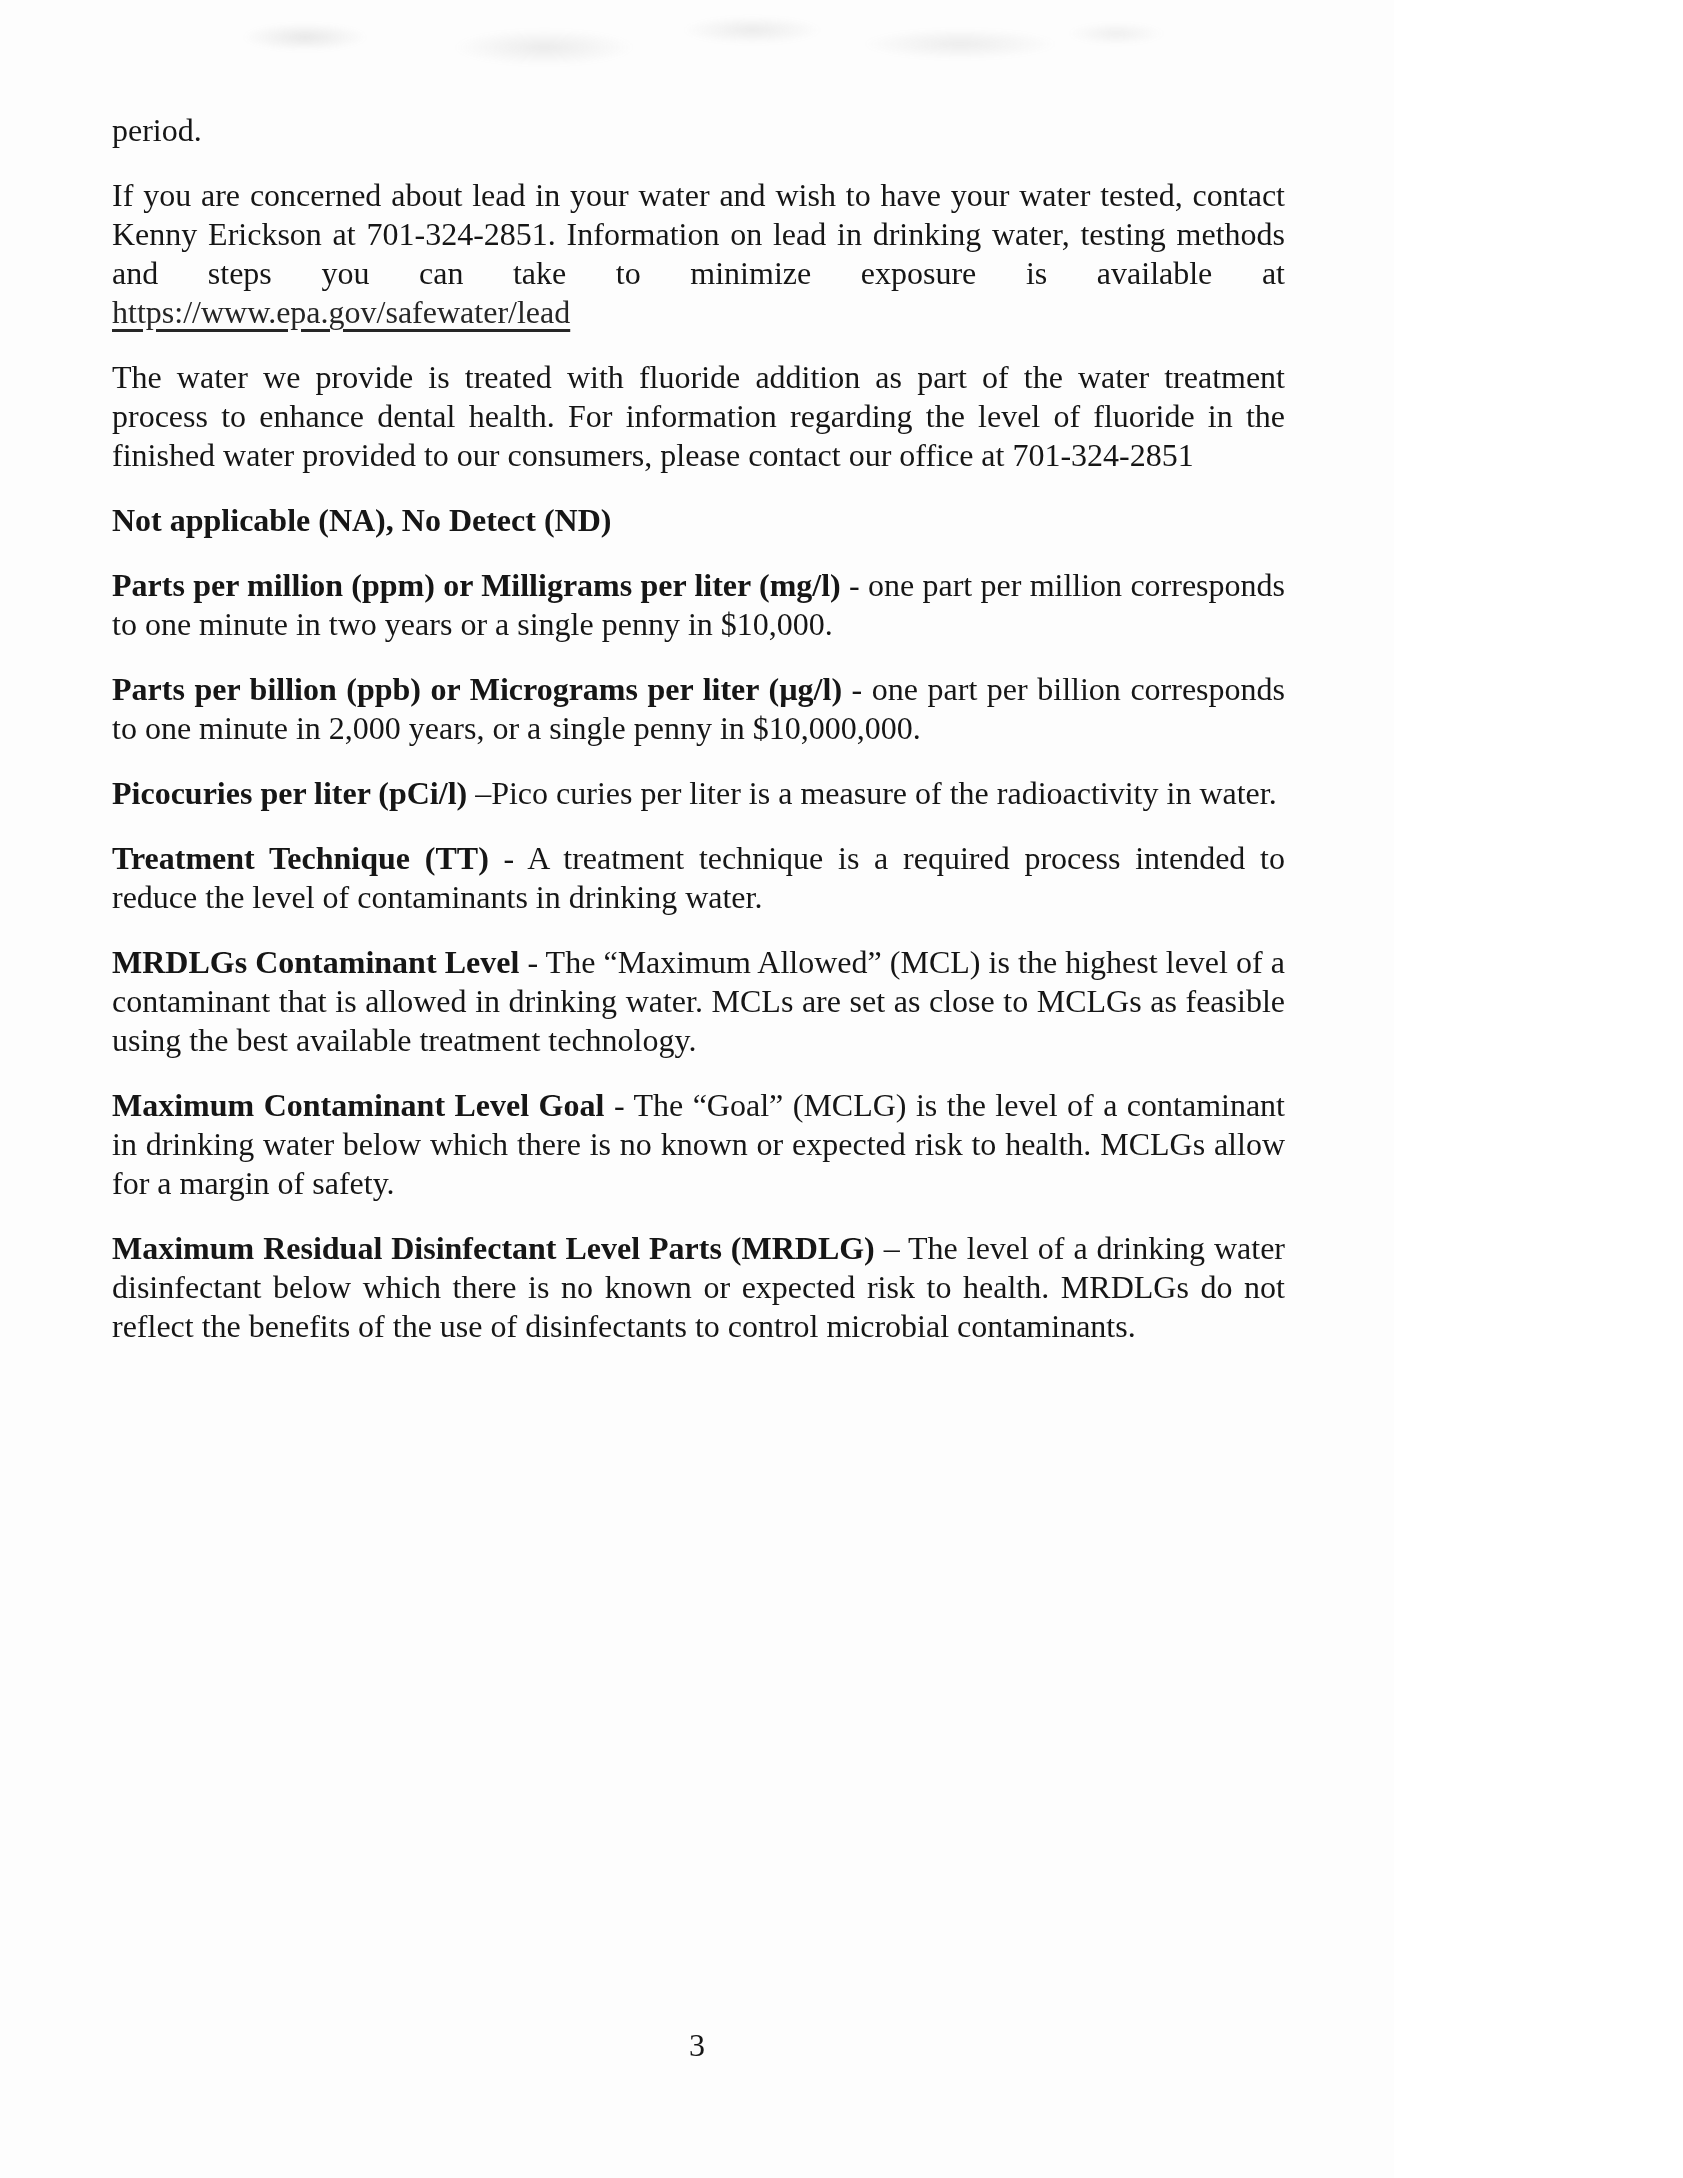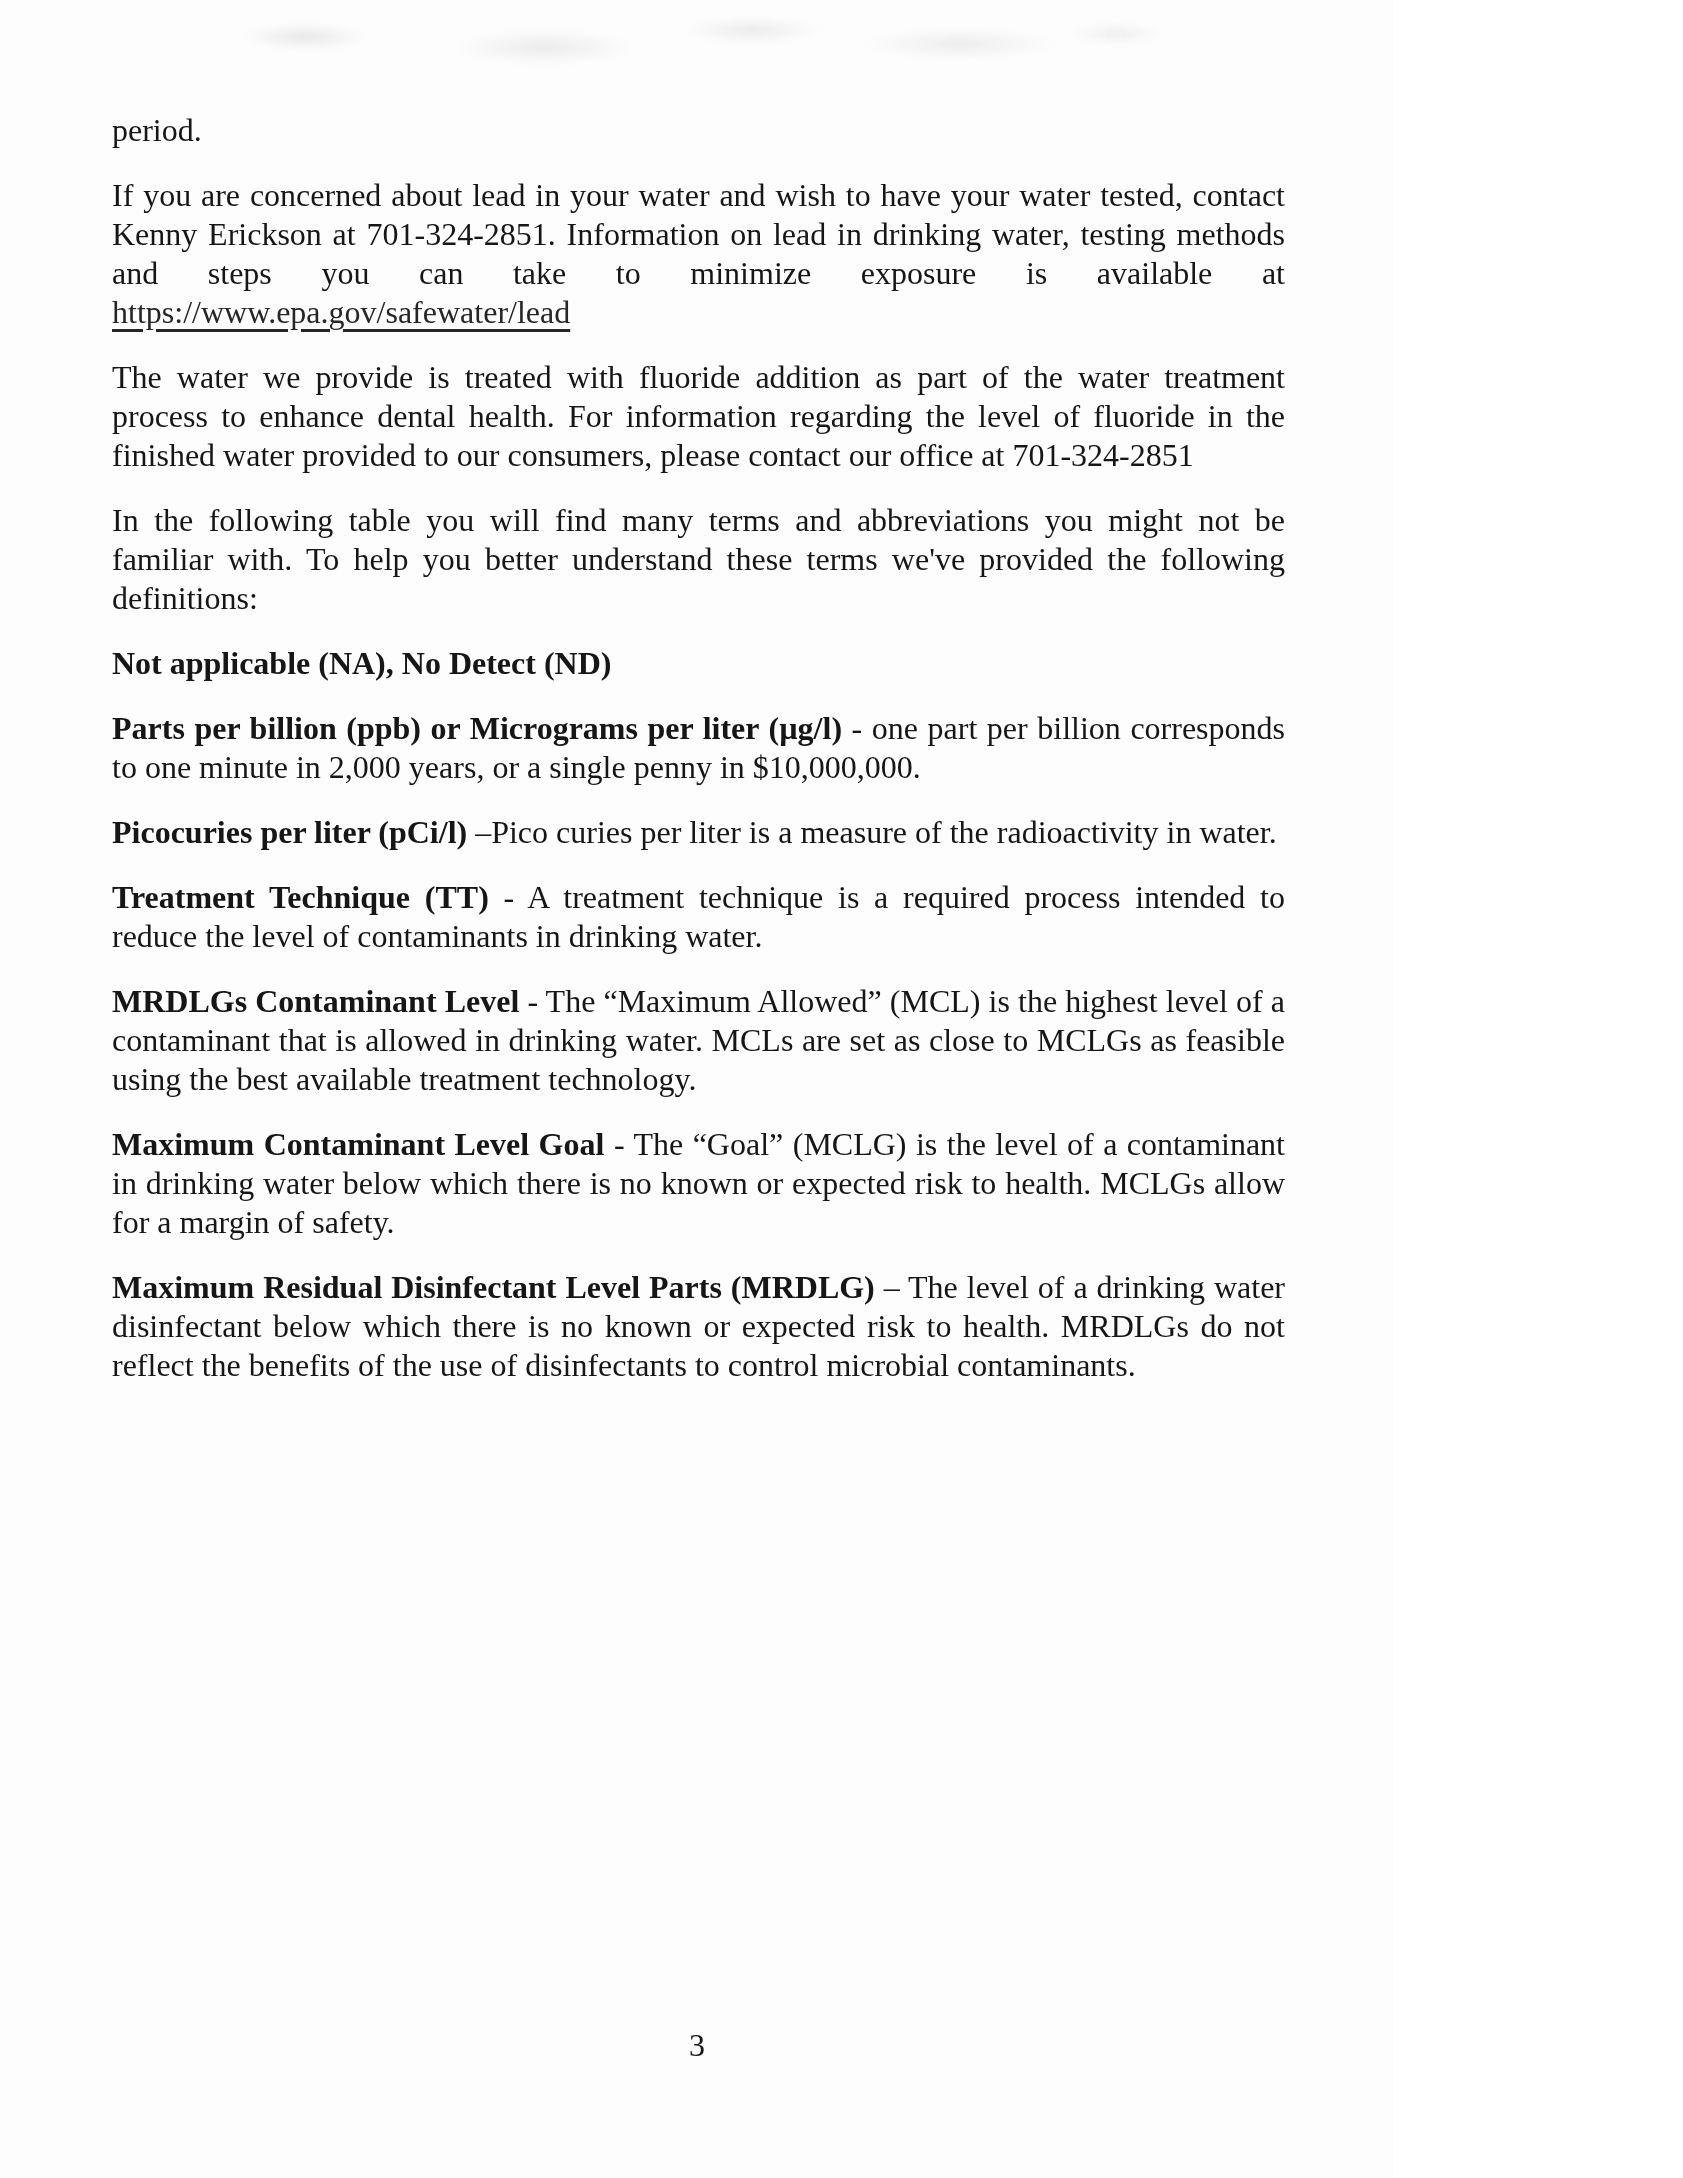--- a/index.html
+++ b/index.html
@@ -60,25 +60,25 @@
 
 <div class="page">
   <div class="scan-noise"></div>
 
   <p class="frag">period.</p>
 
   <p class="para"><span>If you are concerned about lead in your water and wish to have your water tested, contact Kenny Erickson at 701-324-2851. Information on lead in drinking water, testing methods and steps you can take to minimize exposure is available at </span><a href="#" class="doc-link">https://www.epa.gov/safewater/lead</a></p>
 
   <p class="para">The water we provide is treated with fluoride addition as part of the water treatment process to enhance dental health.  For information regarding the level of fluoride in the finished water provided to our consumers, please contact our office at 701-324-2851</p>
 
-  <p class="para">In the following table you will find many terms and abbreviations you might not be familiar with. To help you better understand these terms we've provided the following definitions:</p>
 
   <div class="definitions">
 
   <p class="para def"><span class="term">Not applicable (NA), No Detect (ND)</span><span></span></p>
+      <p class="para def"><span class="term">Parts per million (ppm) or Milligrams per liter (mg/l)</span><span> - one part per million corresponds to one minute in two years or a single penny in $10,000.</span></p>
       <p class="para def"><span class="term">Parts per billion (ppb) or Micrograms per liter (µg/l)</span><span> - one part per billion corresponds to one minute in 2,000 years, or a single penny in $10,000,000.</span></p>
       <p class="para def"><span class="term">Picocuries per liter (pCi/l)</span><span> –Pico curies per liter is a measure of the radioactivity in water.</span></p>
       <p class="para def"><span class="term">Treatment Technique (TT)</span><span> - A treatment technique is a required process intended to reduce the level of contaminants in drinking water.</span></p>
       <p class="para def"><span class="term">MRDLGs Contaminant Level</span><span> - The “Maximum Allowed” (MCL) is the highest level of a contaminant that is allowed in drinking water.  MCLs are set as close to MCLGs as feasible using the best available treatment technology.</span></p>
       <p class="para def"><span class="term">Maximum Contaminant Level Goal</span><span> - The “Goal” (MCLG) is the level of a contaminant in drinking water below which there is no known or expected risk to health.  MCLGs allow for a margin of safety.</span></p>
       <p class="para def"><span class="term">Maximum Residual Disinfectant Level Parts (MRDLG)</span><span> – The level of a drinking water disinfectant below which there is no known or expected risk to health. MRDLGs do not reflect the benefits of the use of disinfectants to control microbial contaminants.</span></p>
     </div>
 
   <div class="page-number">3</div>
 </div>

